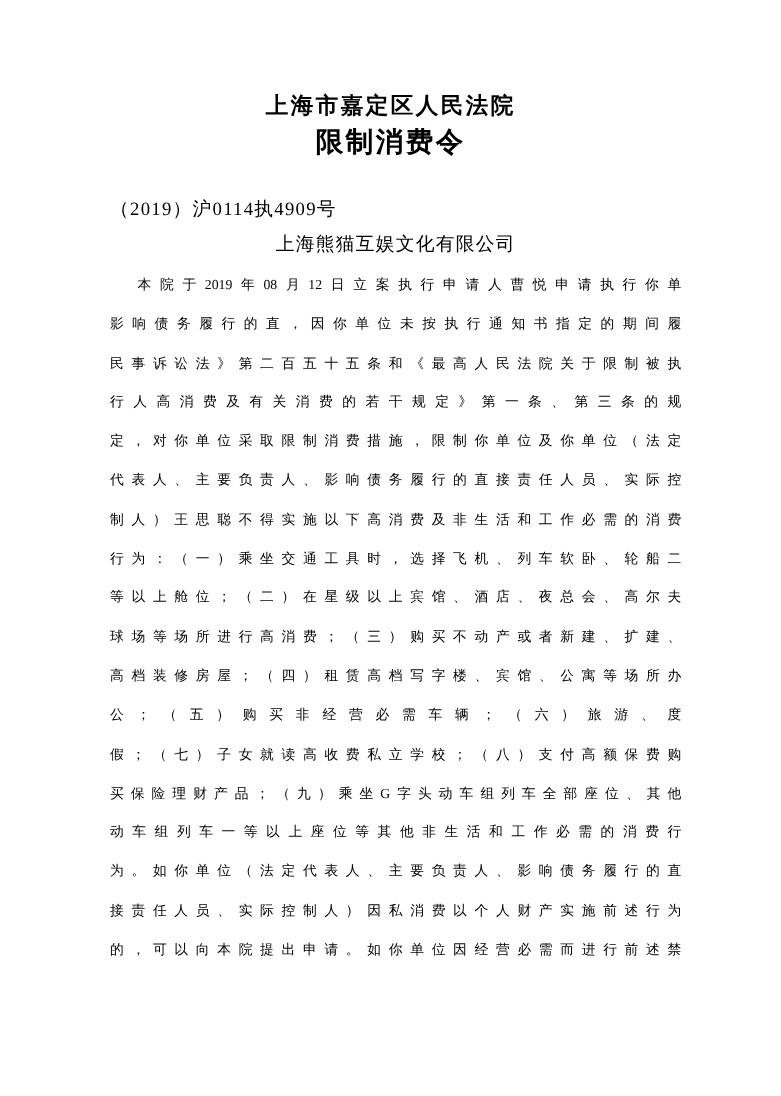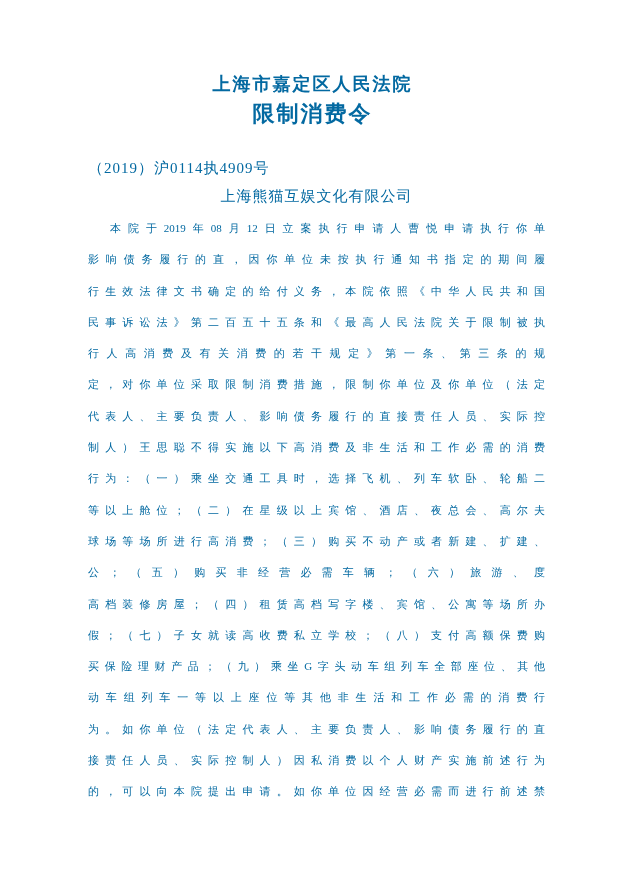--- a/index.html
+++ b/index.html
@@ -6,21 +6,21 @@
     margin: 0;
     padding: 0;
     background: #ffffff;
   }
   .page {
     position: relative;
     width: 625px;
     height: 877px;
     margin: 0 auto;
     background: #ffffff;
-    color: #0369a1;
+    color: #000000;
     font-family: "Liberation Serif", "DejaVu Serif", serif;
     overflow: hidden;
   }
   .court-name {
     margin: 0;
     padding-top: 69px;
     font-size: 18px;
     font-weight: bold;
     line-height: 30px;
     text-align: center;
@@ -66,31 +66,30 @@
 <body>
 
 <div class="page">
   <h1 class="court-name">上海市嘉定区人民法院</h1>
   <h2 class="doc-title">限制消费令</h2>
   <div class="case-number">（2019）沪0114执4909号</div>
   <div class="addressee">上海熊猫互娱文化有限公司</div>
   <div class="doc-body">
     <div class="body-line indent-first">本院于2019年08月12日立案执行申请人曹悦申请执行你单</div>
     <div class="body-line">影响债务履行的直，因你单位未按执行通知书指定的期间履</div>
-    <div class="body-line">行生效法律文书确定的给付义务，本院依照《中华人民共和国</div>
     <div class="body-line">民事诉讼法》第二百五十五条和《最高人民法院关于限制被执</div>
     <div class="body-line">行人高消费及有关消费的若干规定》第一条、第三条的规</div>
     <div class="body-line">定，对你单位采取限制消费措施，限制你单位及你单位（法定</div>
     <div class="body-line">代表人、主要负责人、影响债务履行的直接责任人员、实际控</div>
     <div class="body-line">制人）王思聪不得实施以下高消费及非生活和工作必需的消费</div>
     <div class="body-line">行为：（一）乘坐交通工具时，选择飞机、列车软卧、轮船二</div>
     <div class="body-line">等以上舱位；（二）在星级以上宾馆、酒店、夜总会、高尔夫</div>
     <div class="body-line">球场等场所进行高消费；（三）购买不动产或者新建、扩建、</div>
+    <div class="body-line">高档装修房屋；（四）租赁高档写字楼、宾馆、公寓等场所办</div>
     <div class="body-line">公；（五）购买非经营必需车辆；（六）旅游、度</div>
-    <div class="body-line">高档装修房屋；（四）租赁高档写字楼、宾馆、公寓等场所办</div>
     <div class="body-line">假；（七）子女就读高收费私立学校；（八）支付高额保费购</div>
     <div class="body-line">买保险理财产品；（九）乘坐G字头动车组列车全部座位、其他</div>
     <div class="body-line">动车组列车一等以上座位等其他非生活和工作必需的消费行</div>
     <div class="body-line">为。如你单位（法定代表人、主要负责人、影响债务履行的直</div>
     <div class="body-line">接责任人员、实际控制人）因私消费以个人财产实施前述行为</div>
     <div class="body-line">的，可以向本院提出申请。如你单位因经营必需而进行前述禁</div>
   </div>
 </div>
 
 </body></html>

